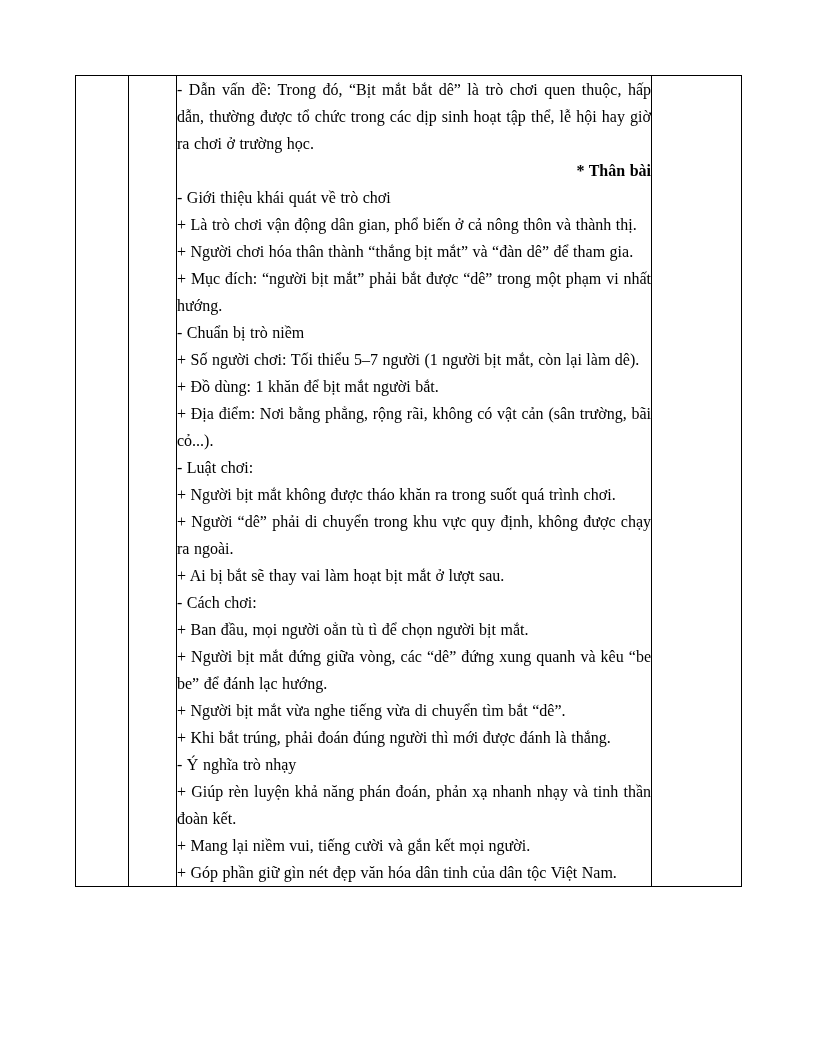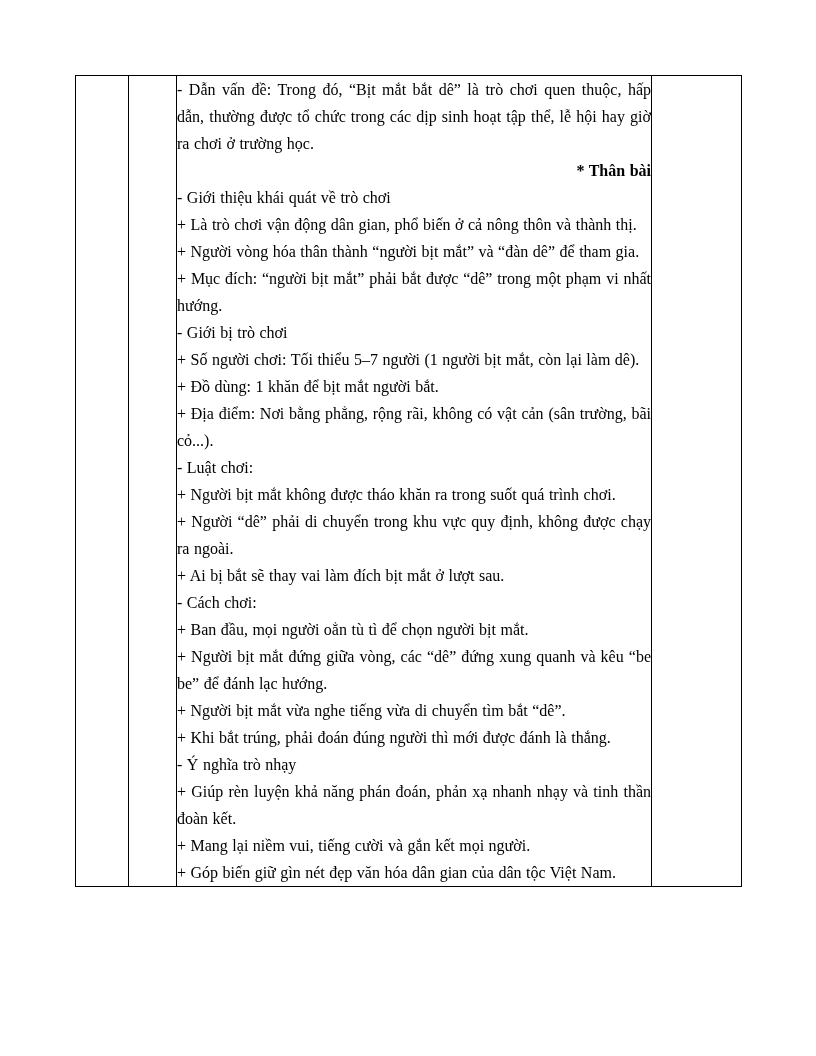--- a/index.html
+++ b/index.html
@@ -54,37 +54,37 @@
   <table class="doc-table">
     <tbody>
         <tr>
       <td class="col1"></td>
       <td class="col2"></td>
       <td class="col3 cell-content">
         <p class="para">- Dẫn vấn đề: Trong đó, “Bịt mắt bắt dê” là trò chơi quen thuộc, hấp dẫn, thường được tổ chức trong các dịp sinh hoạt tập thể, lễ hội hay giờ ra chơi ở trường học.</p>
         <p class="para heading-bold">* Thân bài</p>
         <p class="para">- Giới thiệu khái quát về trò chơi</p>
         <p class="para">+ Là trò chơi vận động dân gian, phổ biến ở cả nông thôn và thành thị.</p>
-        <p class="para">+ Người vòng hóa thân thành “người bịt mắt” và “đàn dê” để tham gia.</p>
+        <p class="para">+ Người chơi hóa thân thành “thắng bịt mắt” và “đàn dê” để tham gia.</p>
         <p class="para">+ Mục đích: “người bịt mắt” phải bắt được “dê” trong một phạm vi nhất hướng.</p>
-        <p class="para">- Giới bị trò chơi</p>
+        <p class="para">- Chuẩn bị trò niềm</p>
         <p class="para">+ Số người chơi: Tối thiểu 5–7 người (1 người bịt mắt, còn lại làm dê).</p>
         <p class="para">+ Đồ dùng: 1 khăn để bịt mắt người bắt.</p>
         <p class="para">+ Địa điểm: Nơi bằng phẳng, rộng rãi, không có vật cản (sân trường, bãi cỏ...).</p>
         <p class="para">- Luật chơi:</p>
         <p class="para">+ Người bịt mắt không được tháo khăn ra trong suốt quá trình chơi.</p>
         <p class="para">+ Người “dê” phải di chuyển trong khu vực quy định, không được chạy ra ngoài.</p>
-        <p class="para">+ Ai bị bắt sẽ thay vai làm đích bịt mắt ở lượt sau.</p>
+        <p class="para">+ Ai bị bắt sẽ thay vai làm hoạt bịt mắt ở lượt sau.</p>
         <p class="para">- Cách chơi:</p>
         <p class="para">+ Ban đầu, mọi người oẳn tù tì để chọn người bịt mắt.</p>
         <p class="para">+ Người bịt mắt đứng giữa vòng, các “dê” đứng xung quanh và kêu “be be” để đánh lạc hướng.</p>
         <p class="para">+ Người bịt mắt vừa nghe tiếng vừa di chuyển tìm bắt “dê”.</p>
         <p class="para">+ Khi bắt trúng, phải đoán đúng người thì mới được đánh là thắng.</p>
         <p class="para">- Ý nghĩa trò nhạy</p>
         <p class="para">+ Giúp rèn luyện khả năng phán đoán, phản xạ nhanh nhạy và tinh thần đoàn kết.</p>
         <p class="para">+ Mang lại niềm vui, tiếng cười và gắn kết mọi người.</p>
-        <p class="para">+ Góp biến giữ gìn nét đẹp văn hóa dân gian của dân tộc Việt Nam.</p>
+        <p class="para">+ Góp phần giữ gìn nét đẹp văn hóa dân tinh của dân tộc Việt Nam.</p>
       </td>
       <td class="col4"></td>
     </tr>
   </tbody>
     </table>
 </div>
 
 </body></html>

